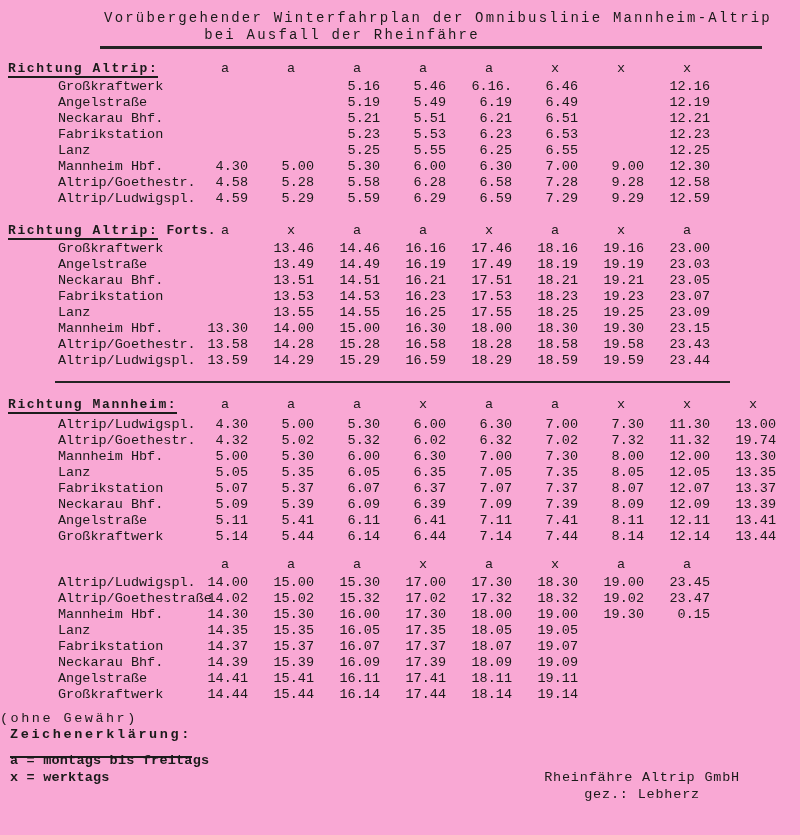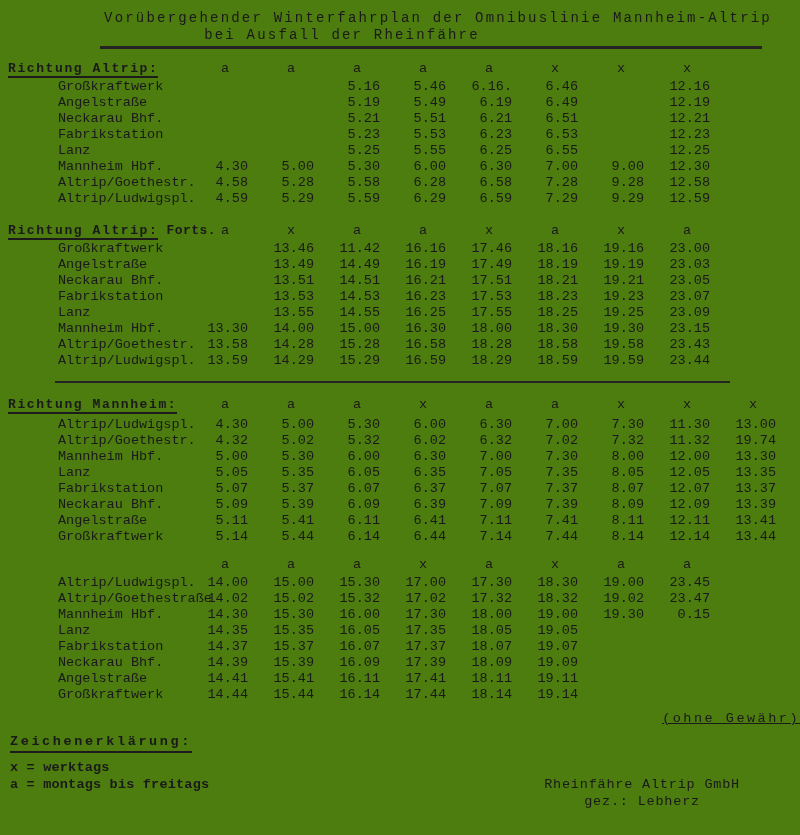--- a/index.html
+++ b/index.html
@@ -1,21 +1,21 @@
 <!DOCTYPE html>
 <html><head>
 <meta charset="utf-8">
 <style>
   html,body{margin:0;padding:0;background:#ffffff;}
   .page{
     position:relative;
     width:800px;height:835px;
     box-sizing:border-box;
     padding-top:10px;
-    background:#4d7c0f;
+    background:#f9a8d4;
     color:#1a1a1a;
     font-family:"Liberation Mono","DejaVu Sans Mono",monospace;
     font-size:13.5px;line-height:16px;
     overflow:hidden;
   }
   
   .title-line{text-align:center;font-size:14px;line-height:17px;letter-spacing:2.2px;white-space:nowrap;font-weight:500;}
   .t1{transform:translateX(38px);}
   .t2{transform:translateX(-58px);}
   .title-rule{margin:2px 38px 0 100px;height:2.5px;background:#242424;}
@@ -31,23 +31,23 @@
   .cell{text-align:right;padding-right:20px;white-space:nowrap;}
   .hdr{text-align:center;}
   .sec-0{margin-bottom:16px;}
   .sec-1{margin-bottom:12px;}
   .sec-2{margin-bottom:12px;}
   .sec-2 .trow.head{margin-bottom:4px;}
   .sec-3{margin-bottom:8px;}
   .divider{height:2px;background:#242424;margin:0 70px 14px 55px;}
 
   
-  .disclaimer{text-align:right;letter-spacing:2.5px;margin-bottom:7px;text-decoration:underline;}
+  .disclaimer{text-align:left;letter-spacing:2.5px;}
   .footer{display:flex;justify-content:space-between;align-items:flex-start;padding:0 60px 0 10px;}
-  .legend-title-text{font-weight:bold;font-size:13.5px;letter-spacing:2.6px;border-bottom:2px solid #1c1c1c;padding-bottom:2px;}
+  .legend-title-text{font-weight:bold;font-size:13.5px;letter-spacing:2.6px;border-bottom:2px solid #1c1c1c;padding-bottom:14px;}
   .legend-items{margin-top:9px;}
   .legend-item{font-weight:bold;line-height:17px;letter-spacing:0.2px;}
   .signature{margin-top:42px;text-align:center;letter-spacing:0.8px;line-height:17px;}
 </style>
 </head>
 <body>
 
 <div class="page">
 
   <header class="title-block">
@@ -167,21 +167,21 @@
           <div class="cell hdr">a</div>
           <div class="cell hdr">x</div>
           <div class="cell hdr">a</div>
           <div class="cell hdr">x</div>
           <div class="cell hdr">a</div>
         </div>
         <div class="trow">
           <div class="lcell station">Großkraftwerk</div>
           <div class="cell time"></div>
           <div class="cell time">13.46</div>
-          <div class="cell time">11.42</div>
+          <div class="cell time">14.46</div>
           <div class="cell time">16.16</div>
           <div class="cell time">17.46</div>
           <div class="cell time">18.16</div>
           <div class="cell time">19.16</div>
           <div class="cell time">23.00</div>
         </div>
         <div class="trow">
           <div class="lcell station">Angelstraße</div>
           <div class="cell time"></div>
           <div class="cell time">13.49</div>
@@ -474,22 +474,22 @@
     </main>
 
   <div class="disclaimer">(ohne Gewähr)</div>
 
   <div class="footer">
     <div class="legend">
       <div class="legend-title">
         <span class="legend-title-text">Zeichenerklärung:</span>
       </div>
       <div class="legend-items">
+        <div class="legend-item">a = montags bis freitags</div>
         <div class="legend-item">x = werktags</div>
-        <div class="legend-item">a = montags bis freitags</div>
       </div>
     </div>
     <div class="signature">
       <div>Rheinfähre Altrip GmbH</div>
       <div>gez.: Lebherz</div>
     </div>
   </div>
 
 </div>
 

